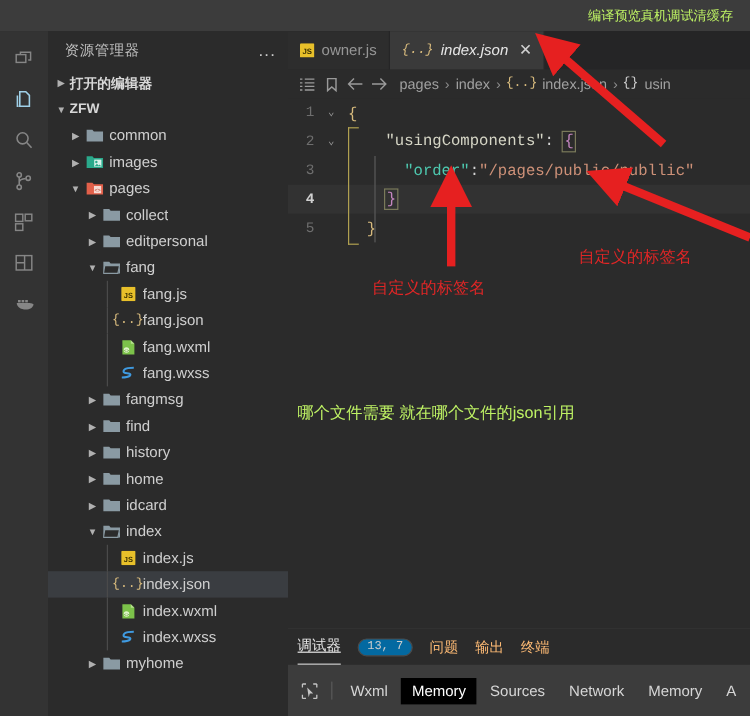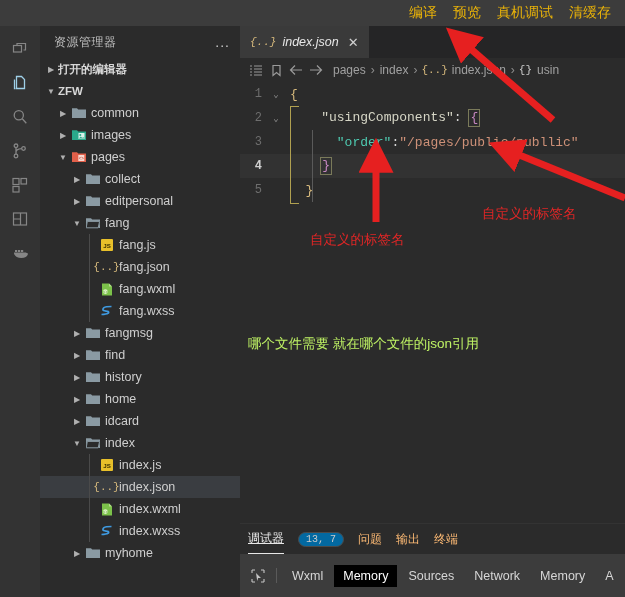--- a/index.html
+++ b/index.html
@@ -18,23 +18,22 @@
   #menubar {
     height: 26px;
     background: #3c3c3c;
     display: flex;
     align-items: center;
     justify-content: flex-end;
     padding-right: 14px;
     box-sizing: border-box;
   }
   .menu-item {
-    color: #eab308;
-    font-size: 14px;
-    margin-left: 16px;
+    color: #bef264;
+    font-size: 11px;
     cursor: default;
     white-space: nowrap;
   }
   
   #shell {
     display: flex;
     height: 571px;
     width: 625px;
   }
   
@@ -575,20 +574,29 @@
             </svg>
           </span>
           <span class="lbl">myhome</span>
         </div>
       </div>
   </div>
 
   <div id="editorcol">
 
     <div id="tabbar">
+      <div class="tab">
+        <span class="ticon">
+          <svg width="12" height="12" viewBox="0 0 12 12">
+              <rect width="12" height="12" rx="1" fill="#e8c02a"></rect>
+              <text x="6" y="9" font-size="6.5" font-family="Liberation Sans, sans-serif" font-weight="bold" fill="#3a3000" text-anchor="middle">JS</text>
+            </svg>
+        </span>
+        <span>owner.js</span>
+      </div>
       <div class="tab active">
         <span class="ticon">
           <span style="color:#d7ba7d;font-family:'Liberation Mono',monospace;font-size:11px;">{..}</span>
         </span>
         <span>index.json</span>
         <span class="closex">✕</span>
       </div>
     </div>
 
     <div id="breadcrumb">

